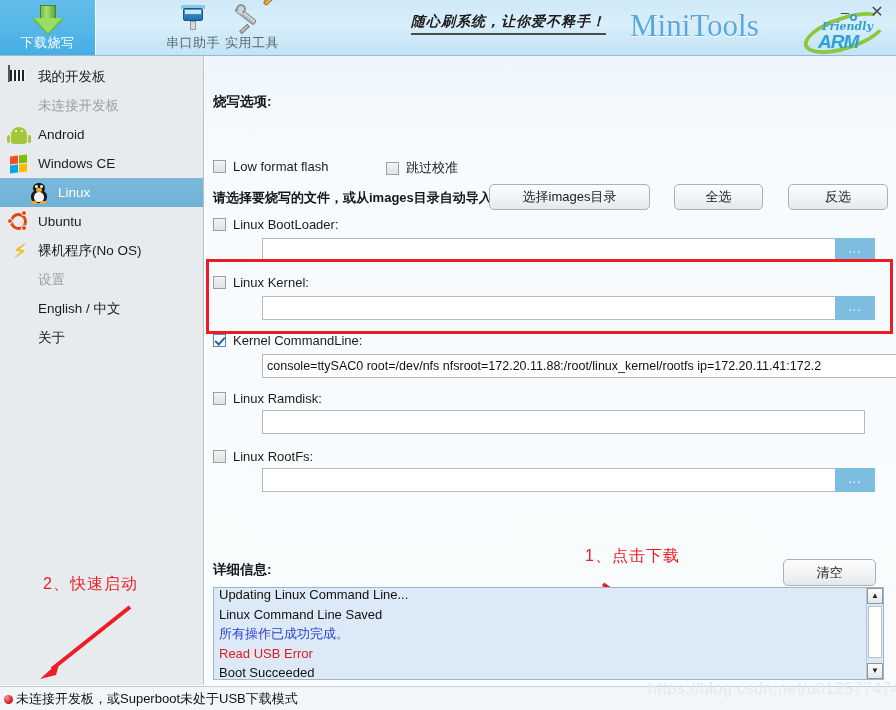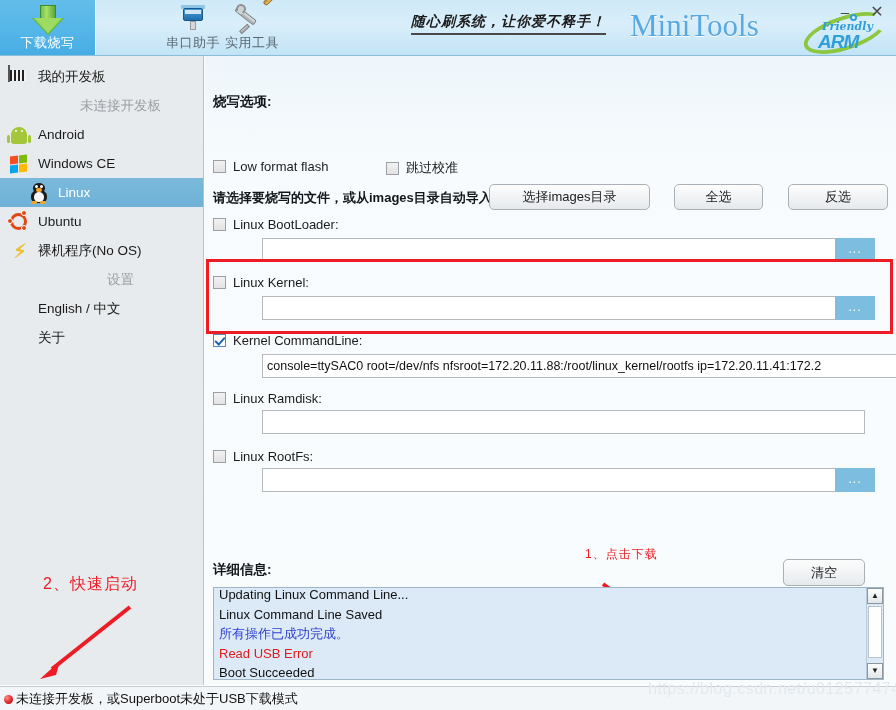--- a/index.html
+++ b/index.html
@@ -184,21 +184,21 @@
   }
   .side-item {
     position: relative;
     height: 29px;
     display: flex; align-items: center;
     padding-left: 8px;
     font-size: 13.5px;
     color: #1b1b1b;
     cursor: default;
   }
-  .side-item.dim { color: #999ea3; justify-content: center; }
+  .side-item.dim { color: #999ea3; }
   .side-item.sel {
     background: linear-gradient(to bottom,#7ab9db,#6fb2d8);
     color: #ffffff;
     padding-left: 28px;
   }
   .side-item .sico {
     width: 22px; height: 22px;
     margin-right: 8px;
     flex: 0 0 22px;
     position: relative;
@@ -385,21 +385,21 @@
     position: absolute;
     left: 206px; top: 259px;
     width: 687px; height: 75px;
     border: 3px solid #ee1c24;
     z-index: 20;
     pointer-events: none;
   }
 
   #anno1 {
     position: absolute; left: 380px; top: 490px;
-    font-size: 12px; color: #ee1c24;
+    font-size: 16px; color: #ee1c24;
     letter-spacing: 1px; white-space: nowrap;
   }
   #arrow1 { position:absolute; left:390px; top:522px; width:130px; height:95px; }
 
   #log {
     position: absolute; left: 8px; top: 531px;
     width: 671px; height: 93px;
     background: #dceaf7;
     border: 1px solid #9fb6c9;
     overflow: hidden;
@@ -652,21 +652,21 @@
     <div class="dotsbtn" style="left:630px; top:412px;">...</div>
 
     <div id="anno1">1、点击下载</div>
     <svg id="arrow1" viewBox="0 0 130 95">
       <line x1="8" y1="6" x2="104" y2="76" stroke="#ee1c24" stroke-width="4"></line>
       <polygon points="118,88 96,72 104,88" fill="#ee1c24"></polygon>
     </svg>
 
     <div class="sec-title" style="left:8px; top:505px;">详细信息:</div>
 
-    <div class="gbtn" style="left:578px; top:503px; width:82px; height:27px; line-height:25px;">清空</div>
+    <div class="gbtn" style="left:578px; top:503px; width:93px; height:27px; line-height:25px;">清空</div>
 
     <div id="log">
       <div id="logtext">
         <div style="color:#111111">Updating Linux Command Line...</div>
         <div style="color:#111111">Linux Command Line Saved</div>
         <div style="color:#2b3fd0">所有操作已成功完成。</div>
         <div style="color:#e01b1b">Read USB Error</div>
         <div style="color:#111111">Boot Succeeded</div>
       </div>
       <div id="logscroll">

